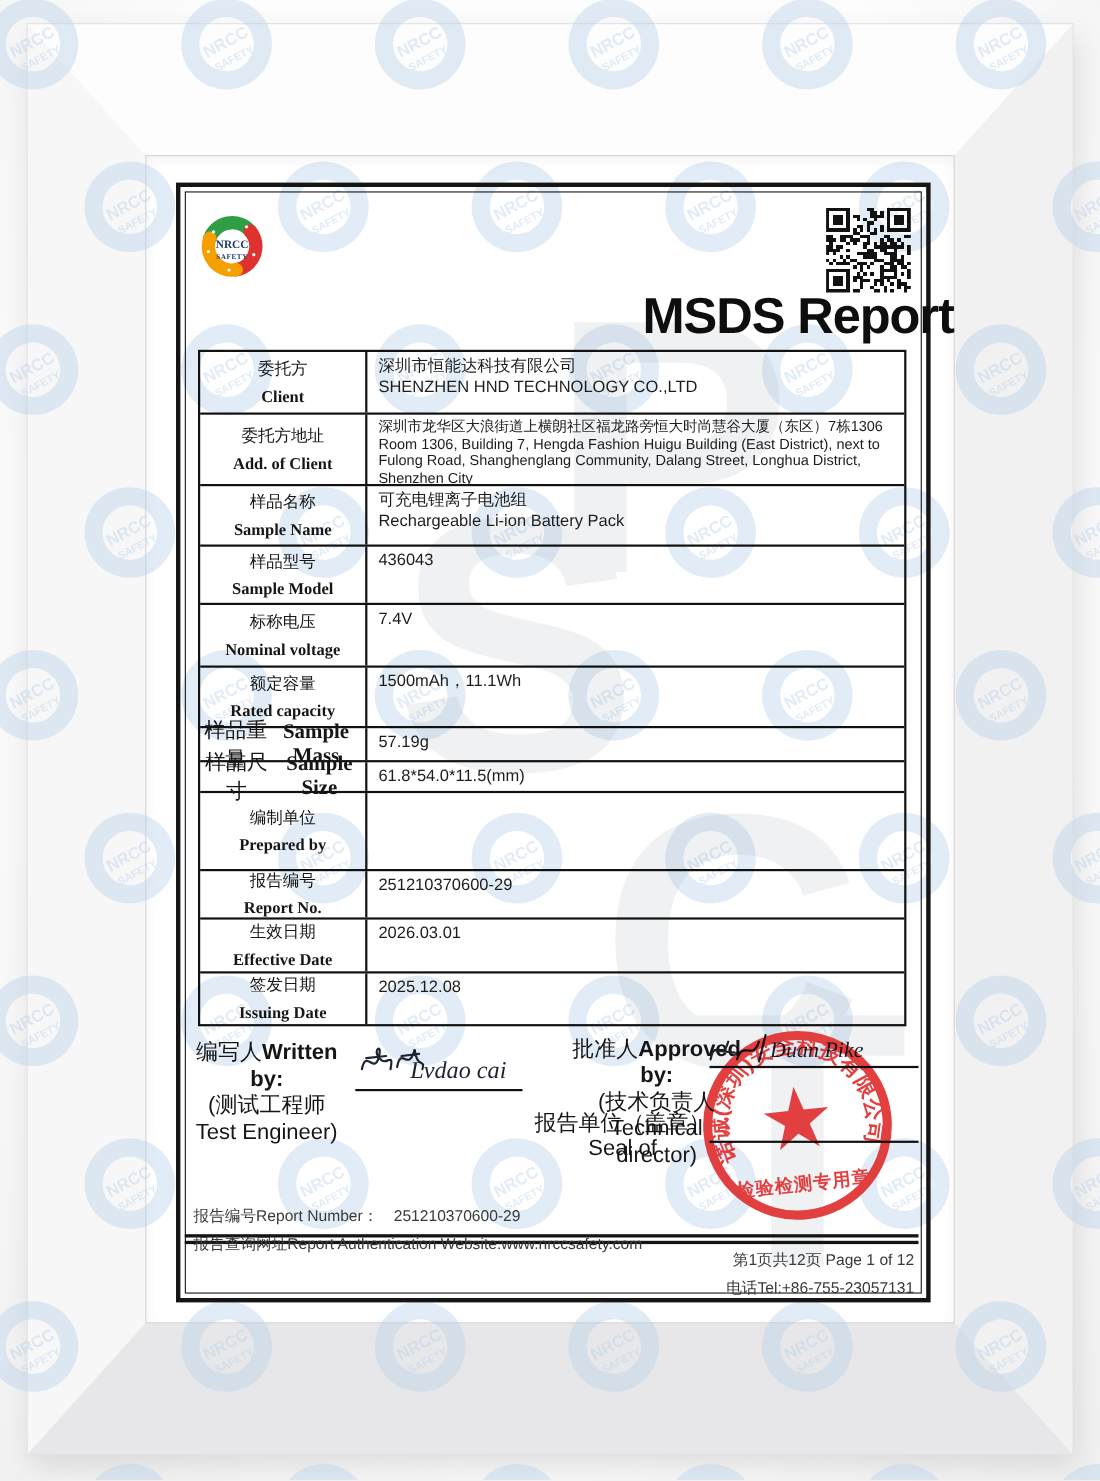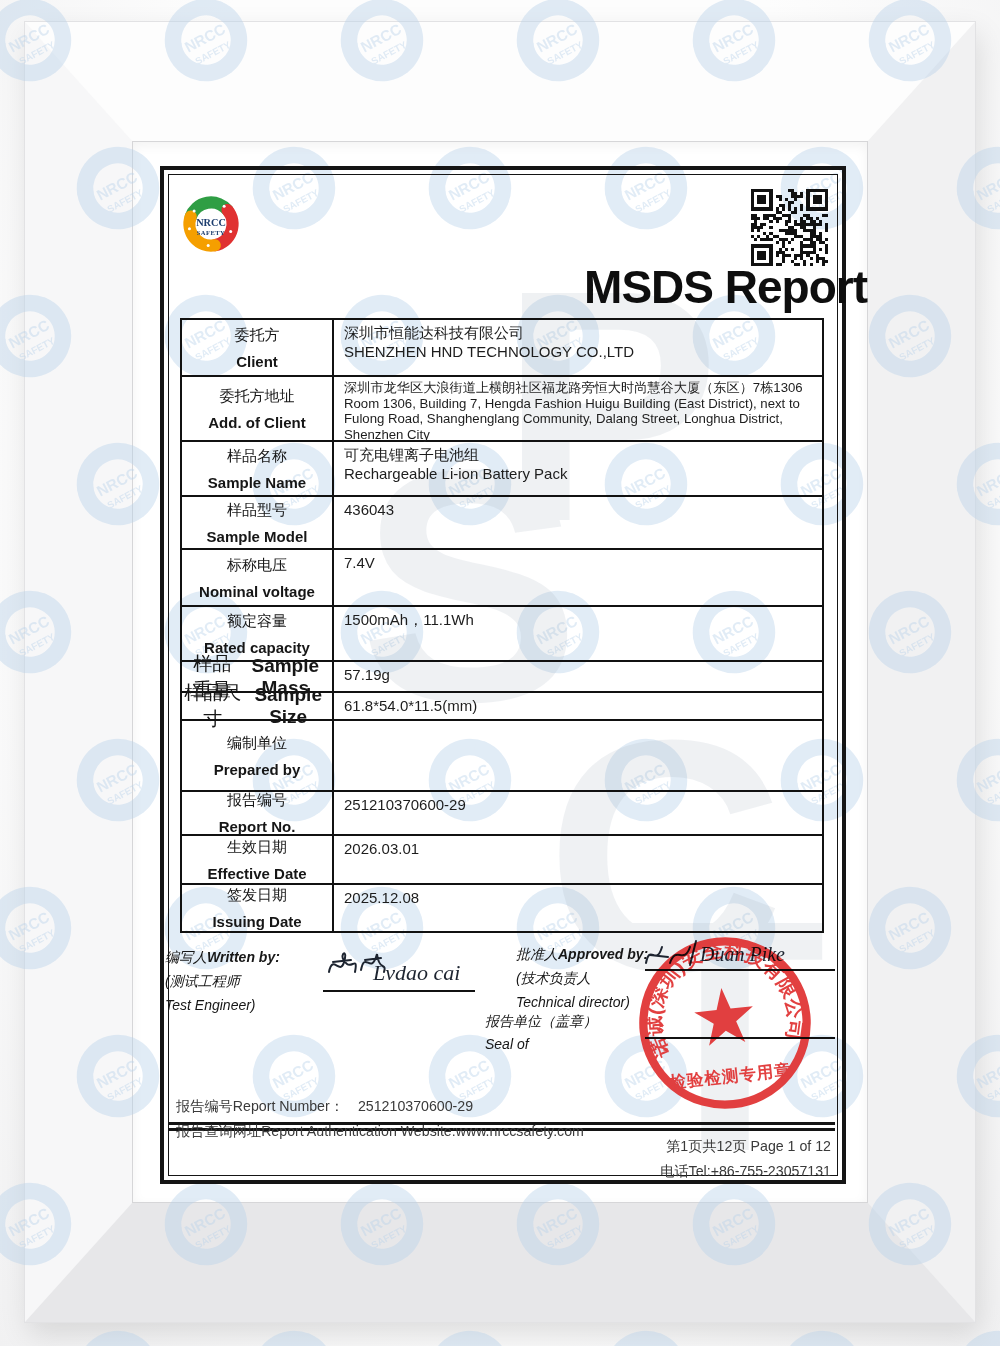--- a/index.html
+++ b/index.html
@@ -25,29 +25,29 @@
   .qr{left:618px;top:47px;width:77px;height:77px;}
   .title{left:0;width:734px;top:118px;text-align:right;font-size:46px;font-weight:bold;
          letter-spacing:-1px;color:#0e0e0e;}
   
   .msds-table{left:47px;top:176px;width:644px;border:2px solid #111;background:transparent;}
   .trow{display:flex;align-items:stretch;}
   .trow + .trow{border-top:2px solid #111;}
   .tlabel{width:152px;border-right:2px solid #111;display:flex;flex-direction:column;
           justify-content:center;align-items:center;gap:8px;text-align:center;
           font-size:15px;padding:2px;color:#161616;}
-  .tlabel .en{font-weight:bold;}
+  .tlabel .en{font-weight:bold;font-family:Liberation Serif, serif;}
   .trow.inline .tlabel{flex-direction:row;gap:0;font-size:19px;}
   .trow.inline.gap .en{margin-left:5px;}
   .tvalue{flex:1;display:flex;flex-direction:column;
           padding:3px 10px;font-size:15px;line-height:19px;color:#1d1d1d;}
   .tvalue div{white-space:nowrap;}
   .trow.dense .tvalue{font-size:13.2px;line-height:15.6px;}
   
-  .sig-block{text-align:left;font-size:14px;line-height:24px;color:#161616;font-style:italic;}
+  .sig-block{text-align:center;font-size:20px;line-height:24px;color:#161616;}
   .sig-block .b{font-weight:bold;}
   .written-block{left:32px;top:803px;width:155px;}
   .approved-block{left:352px;top:800px;width:162px;margin-left:31px;}
   .seal-of-block{left:352px;top:868px;width:162px;line-height:23px;}
   .sigline{border-top:2px solid #111;height:0;}
   .line-left{left:190px;top:848px;width:152px;}
   .line-r1{left:512px;top:827px;width:190px;}
   .line-r2{left:512px;top:895px;width:190px;}
   .sig-svg{z-index:5;}
   .sig-left{left:188px;top:798px;width:155px;height:52px;}

